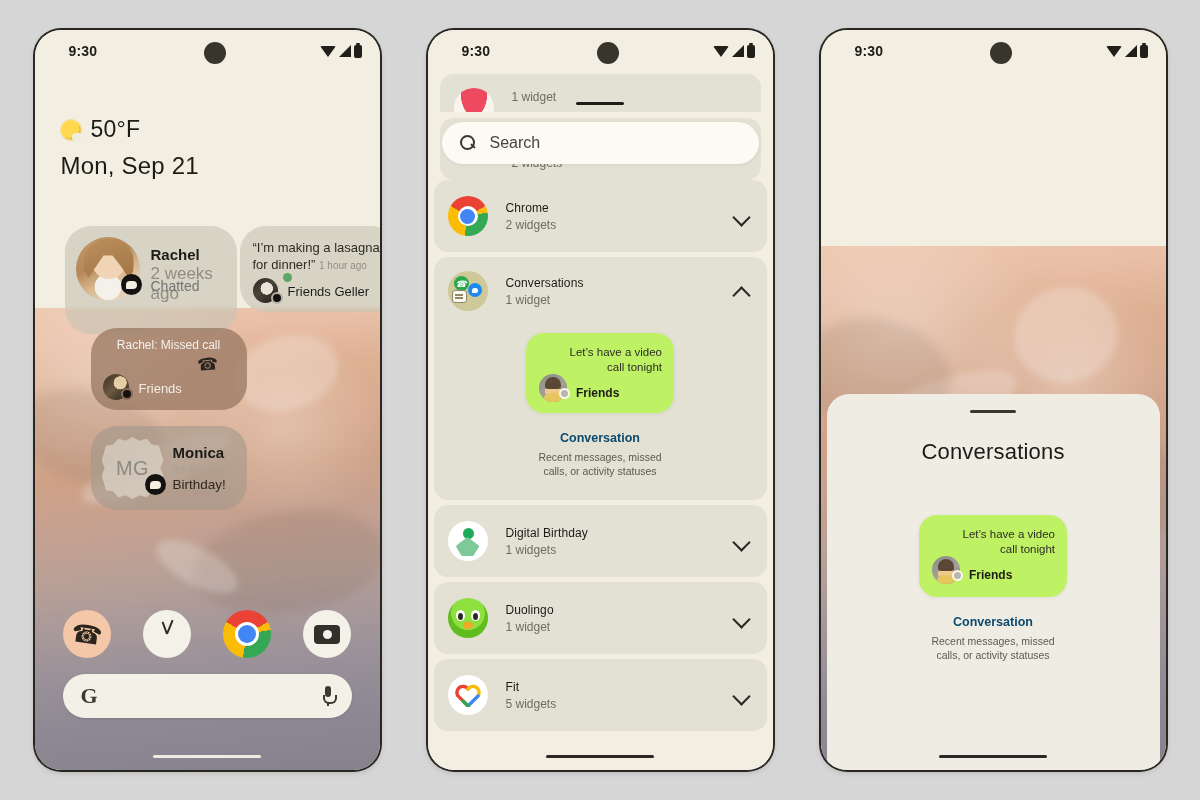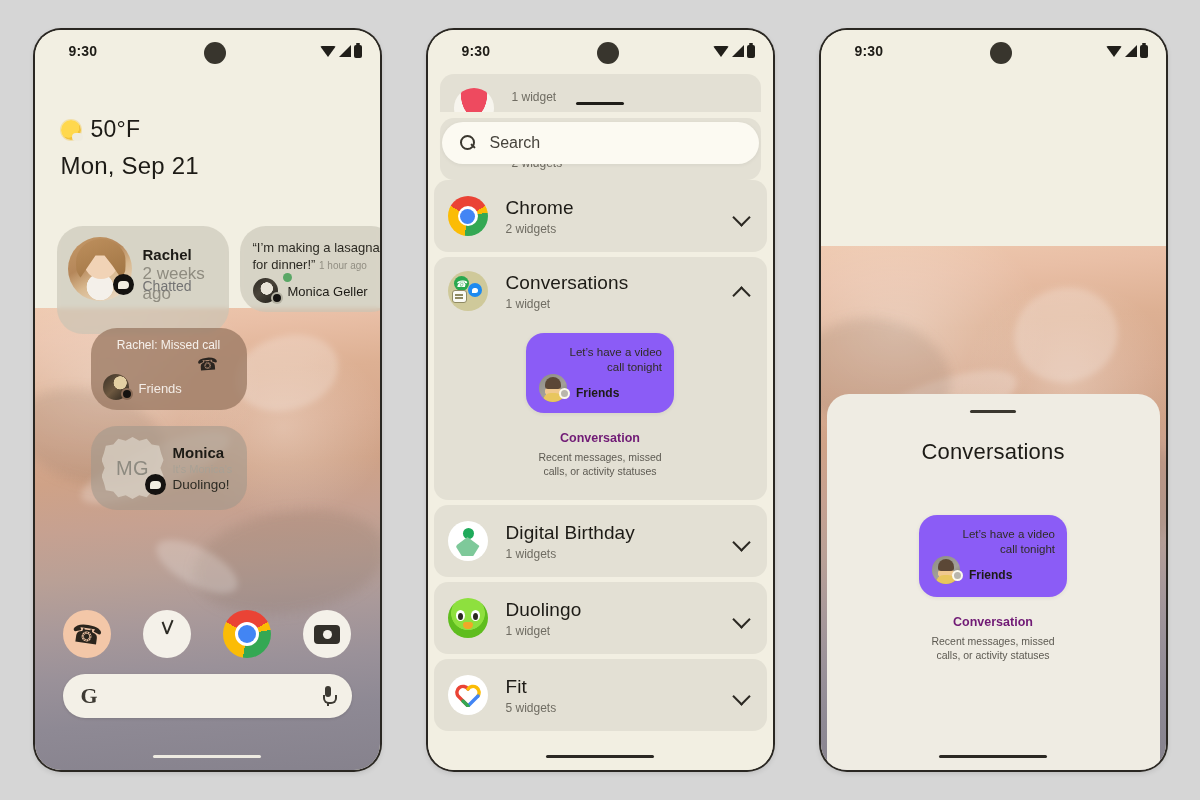--- a/index.html
+++ b/index.html
@@ -116,21 +116,21 @@
     font-size: 24px; color: #1d1b16; letter-spacing: .2px;
   }
 
   .card {
     position: absolute; z-index: 20;
     border-radius: 26px;
     background: rgba(199,196,180,.62);
     backdrop-filter: blur(2px);
   }
   
-  .c-rachel { left: 22px; top: 196px; width: 172px; height: 108px; }
+  .c-rachel { left: 30px; top: 196px; width: 172px; height: 108px; }
   .rachel-av {
     position: absolute; left: 11px; top: 11px;
     width: 64px; height: 64px; border-radius: 50%;
     overflow: hidden;
     background:
       radial-gradient(circle at 50% 78%, #f4f0ea 0 22%, transparent 23%),
       radial-gradient(circle at 50% 38%, #f0d2b4 0 22%, transparent 24%),
       linear-gradient(150deg, #c59a68 0%, #b5875a 38%, #d8b88f 60%, #efe3d4 100%);
   }
   .rachel-av::before {
@@ -302,21 +302,21 @@
     border-radius: 14px;
     margin: 0 6px 5px 6px;
     display: flex; align-items: center;
     padding: 14px 14px;
     min-height: 72px;
   }
   .w-row.expanded { flex-direction: column; align-items: stretch; padding-bottom: 22px; }
   .w-head { display: flex; align-items: center; width: 100%; }
   .w-icon { width: 40px; height: 40px; border-radius: 50%; position: relative; flex: 0 0 auto; overflow: hidden; }
   .w-text { margin-left: 18px; flex: 1 1 auto; }
-  .w-name { font-size: 19px; color: #1d1b16; letter-spacing: .1px; }
+  .w-name { font-size: 12px; color: #1d1b16; letter-spacing: .1px; }
   .w-count { font-size: 12px; color: #6f6c62; margin-top: 3px; }
   .chev { width: 15px; height: 15px; position: relative; flex: 0 0 auto; margin-right: 4px; }
   .chev::after {
     content:""; position:absolute; left:1px; top:2px; width:11px; height:11px;
     border-right: 2px solid #2b2822; border-bottom: 2px solid #2b2822;
     transform: rotate(45deg);
   }
   .chev.up::after { transform: rotate(-135deg); top: 5px; }
 
   
@@ -411,21 +411,21 @@
     position:absolute; left:7px; top:9px; width:26px; height:23px;
   }
 
   
   .preview-wrap {
     width: 100%; margin-top: 22px;
     display: flex; flex-direction: column; align-items: center;
   }
   .preview-card {
     width: 148px; height: 80px; border-radius: 18px;
-    background: #8b5cf6; position: relative;
+    background: #bef264; position: relative;
     box-shadow: 0 1px 4px rgba(0,0,0,.07);
     padding-left: 6px;
   }
   .pv-msg {
     position: absolute; right: 12px; top: 12px; width: 116px;
     text-align: right; font-size: 11.5px; line-height: 15px; color: #2f2c26;
   }
   .pv-av {
     position: absolute; left: 13px; top: 41px; width: 28px; height: 28px; border-radius: 50%;
     overflow: hidden;
@@ -438,21 +438,21 @@
   }
   .pv-av::after {
     content:""; position:absolute; left:4px; top:19px; width:20px; height:12px;
     border-radius: 8px 8px 0 0; background:#e8c65e;
   }
   .pv-badge {
     position: absolute; left: 33px; top: 55px; width: 11px; height: 11px; border-radius: 50%;
     background: #b9b6ac; border: 2px solid #fbf9ef;
   }
   .pv-friends { position: absolute; left: 50px; top: 53px; font-size: 12px; font-weight: 700; color: #1d1b16; }
-  .pv-title { margin-top: 18px; font-size: 12.5px; font-weight: 700; color: #701a75; }
+  .pv-title { margin-top: 18px; font-size: 12.5px; font-weight: 700; color: #0c4a6e; }
   .pv-desc { margin-top: 5px; font-size: 10.5px; line-height: 14px; color: #5d5a52; text-align: center; }
 
   
   .sheet {
     position: absolute; left: 6px; right: 6px; bottom: 0; top: 364px;
     background: #efece3; border-radius: 22px 22px 0 0;
     display: flex; flex-direction: column; align-items: center;
     z-index: 25;
   }
   .sheet-grab { margin-top: 16px; width: 46px; height: 3px; border-radius: 3px; background: #3a372f; }
@@ -499,37 +499,37 @@
         <div class="r-name">Rachel</div>
         <div class="r-sub">2 weeks ago</div>
         <div class="r-act">Chatted</div>
       </div>
 
       <div class="card c-monica">
         <div class="mg-quote"><span>“I’m making a lasagna for dinner!”</span> <span class="mg-time">1 hour ago</span></div>
         <div class="mg-av"></div>
         <div class="mg-dot"></div>
         <div class="mg-badge"></div>
-        <div class="mg-name">Monica Geller</div>
+        <div class="mg-name">Friends Geller</div>
       </div>
 
       <div class="card c-missed">
         <div class="mc-title">Rachel: Missed call</div>
         <div class="mc-phone">☎</div>
         <div class="mc-av"></div>
         <div class="mc-badge"></div>
         <div class="mc-name">Friends</div>
       </div>
 
       <div class="card c-mg">
         <div class="mg-seal">MG</div>
         <div class="mg2-badge"></div>
         <div class="mg2-name">Monica</div>
         <div class="mg2-sub">It's Monica's</div>
-        <div class="mg2-act">Duolingo!</div>
+        <div class="mg2-act">Birthday!</div>
       </div>
 
       <div class="dock">
         <div class="app app-phone"></div>
         <div class="app app-clock">
             <i class="hh"></i>
             <i class="mm"></i>
           </div>
         <div class="app app-chrome"></div>
         <div class="app app-cam">

